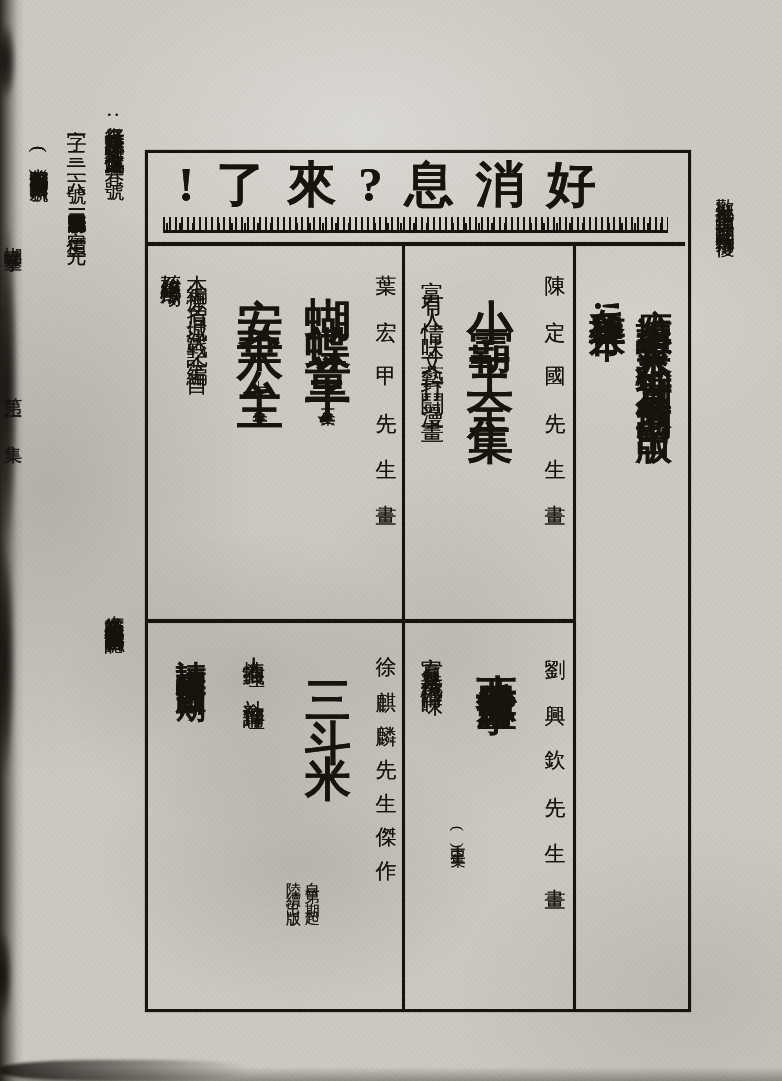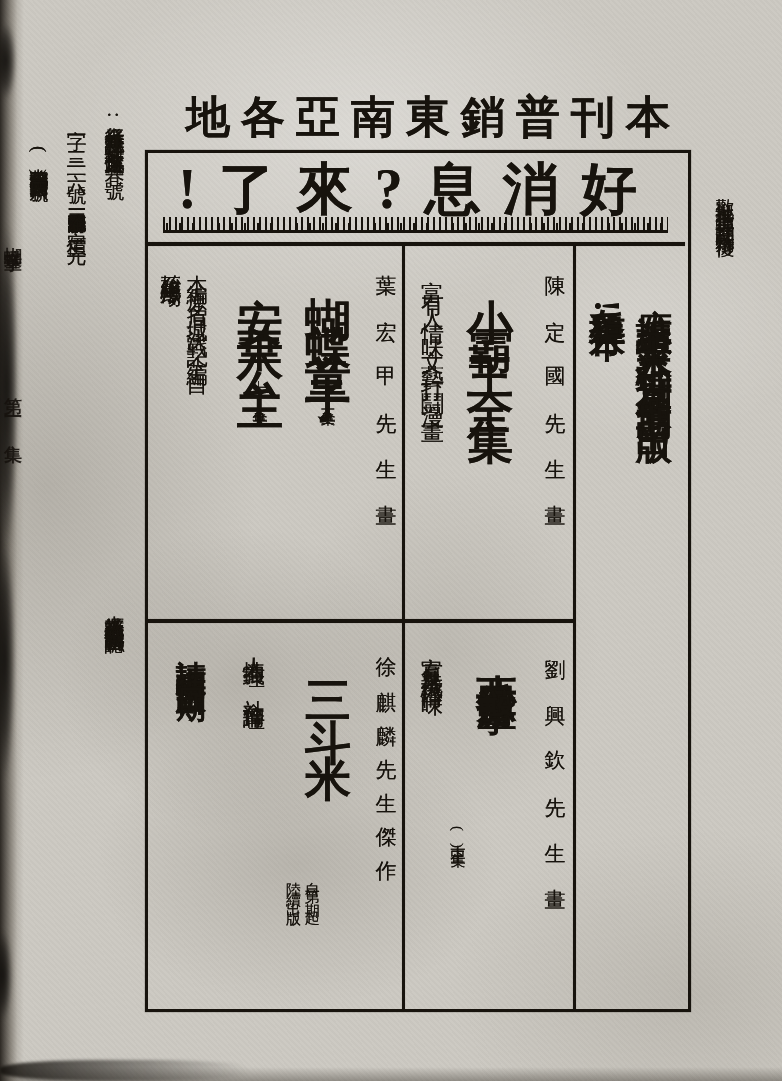--- a/index.html
+++ b/index.html
@@ -19,21 +19,21 @@
       repeating-linear-gradient(47deg, rgba(20,18,14,.02) 0 2px, rgba(255,255,255,.02) 2px 4px),
       #ccc9c2;
   }
   .v{position:absolute;writing-mode:vertical-rl;text-orientation:mixed;white-space:nowrap;}
   .h{position:absolute;white-space:nowrap;}
   .ink{color:#17130d;text-shadow:0 0 .6px rgba(23,19,13,.85);}
   .tcy{text-combine-upright:all;font-size:.68em;}
   .line{position:absolute;background:#17130d;box-shadow:0 0 .7px rgba(23,19,13,.8);}
   .box-border{position:absolute;left:145px;top:150px;width:540px;height:856px;border:3px solid #17130d;box-shadow:0 0 1px rgba(23,19,13,.7);}
   .banner{left:186px;top:88px;font-size:44px;font-weight:600;letter-spacing:11px;}
-  .headline{left:178px;top:152px;font-size:56px;font-weight:700;letter-spacing:22px;}
+  .headline{left:178px;top:152px;font-size:49px;font-weight:700;letter-spacing:22px;}
   .comb{
     position:absolute;left:163px;top:217px;width:505px;height:16px;
     background-image:
       linear-gradient(#17130d,#17130d),
       repeating-linear-gradient(90deg,#17130d 0 2px,rgba(0,0,0,0) 2px 6px),
       repeating-linear-gradient(90deg,rgba(0,0,0,0) 0 3px,#17130d 3px 5px,rgba(0,0,0,0) 5px 13px);
     background-size:100% 3px,100% 100%,100% 64%;
     background-position:left bottom,left bottom,left bottom;
     background-repeat:no-repeat;
   }
@@ -58,21 +58,20 @@
 
   <div class="spine"></div>
   <div class="blob" style="left:-4px;top:22px;width:20px;height:78px;"></div>
   <div class="blob" style="left:-4px;top:222px;width:22px;height:330px;"></div>
   <div class="blob" style="left:-5px;top:540px;width:20px;height:240px;"></div>
   <div class="blob" style="left:-6px;top:930px;width:18px;height:90px;"></div>
   <div class="bottom-smear"></div>
   <div class="v spinetext" style="left:1px;top:232px;font-size:18px;letter-spacing:3px;">蝴蝶童子</div>
   <div class="v spinetext" style="left:1px;top:382px;font-size:18px;letter-spacing:24px;">第一集</div>
 
-  <div class="h ink banner">地各亞南東銷普刊本</div>
 
   <div class="box-border"></div>
   <div class="h ink headline">!了來?息消好</div>
   <div class="comb"></div>
   <div class="line" style="left:148px;top:242px;width:537px;height:4px;"></div>
   <div class="line" style="left:573px;top:246px;width:3px;height:763px;"></div>
   <div class="line" style="left:402px;top:246px;width:3px;height:763px;"></div>
   <div class="line" style="left:148px;top:619px;width:425px;height:4px;"></div>
 
   <div class="v ink notice">

